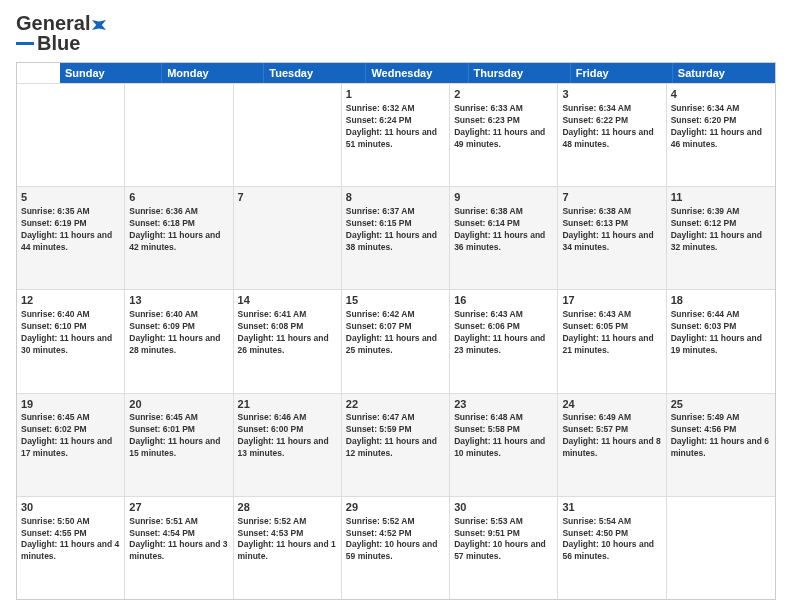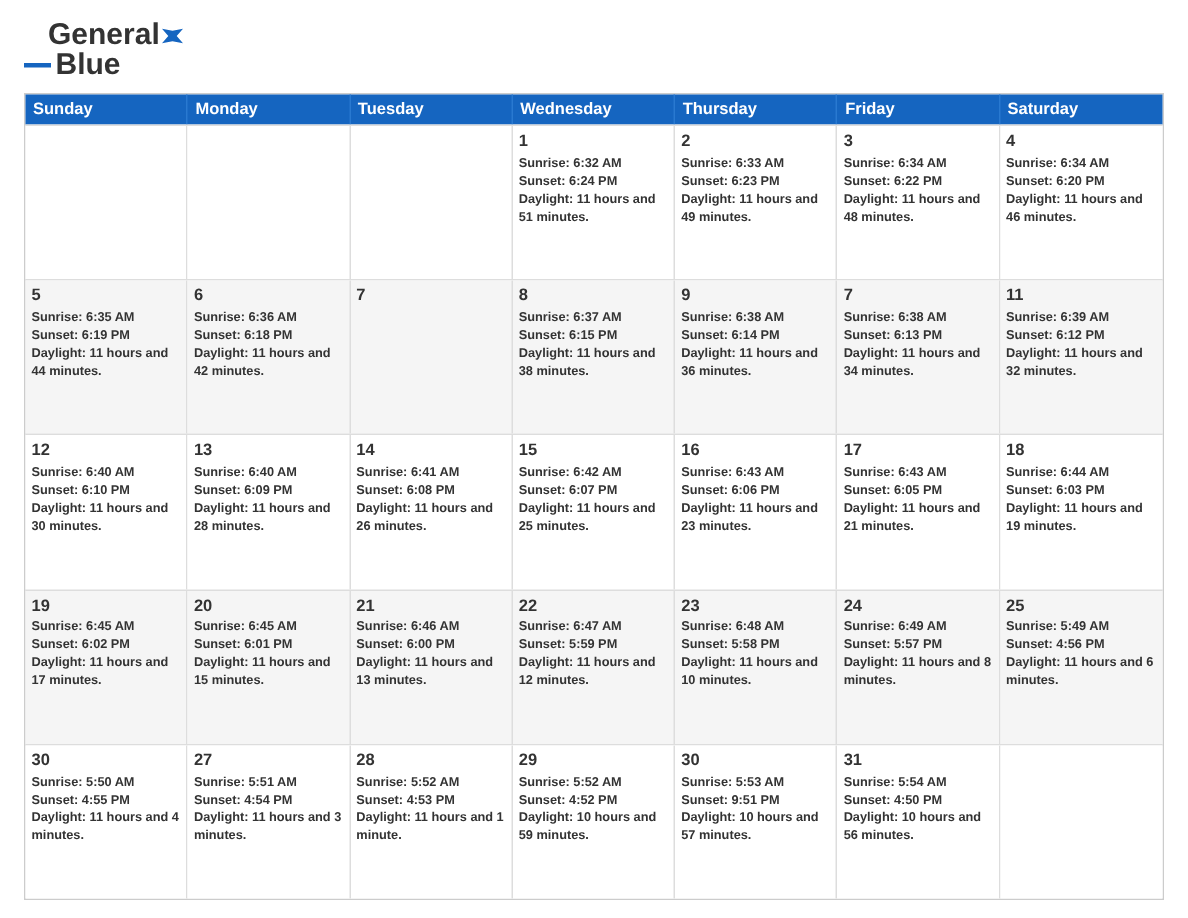--- a/index.html
+++ b/index.html
@@ -56,20 +56,21 @@
     .calendar {
       flex: 1;
       display: flex;
       flex-direction: column;
       border: 1px solid #ccc;
     }
     .cal-header {
       display: grid;
       grid-template-columns: repeat(7, 1fr);
       background: #1565C0;
+      margin-left: 43px;
     }
     .cal-header-cell {
       color: #fff;
       font-size: 11px;
       font-weight: bold;
       padding: 4px 5px;
       text-align: left;
       border-right: 1px solid #2979d0;
     }
     .cal-header-cell:last-child { border-right: none; }
@@ -107,21 +108,21 @@
       line-height: 1.4;
       font-weight: bold;
     }
   </style>
 </head>
 <body>
 
 <div class="page">
   <div class="header">
     <div class="logo">
-      <div style="display:flex;align-items:flex-start;margin-left:16px;">
+      <div style="display:flex;align-items:flex-start;">
         <span class="logo-text">
           <span>General</span><svg class="logo-icon" viewBox="0 0 20 14">
               <polygon points="10,2 20,0 14,7 20,14 10,12 0,14 6,7 0,0" fill="#1565C0"></polygon>
             </svg>
         </span>
       </div>
       <div style="display:flex;align-items:center;margin-top:-2px;">
         <span style="width:18px;height:3px;background:#1565C0;display:inline-block;margin-right:3px;"></span>
         <span class="logo-text blue">Blue</span>
       </div>

